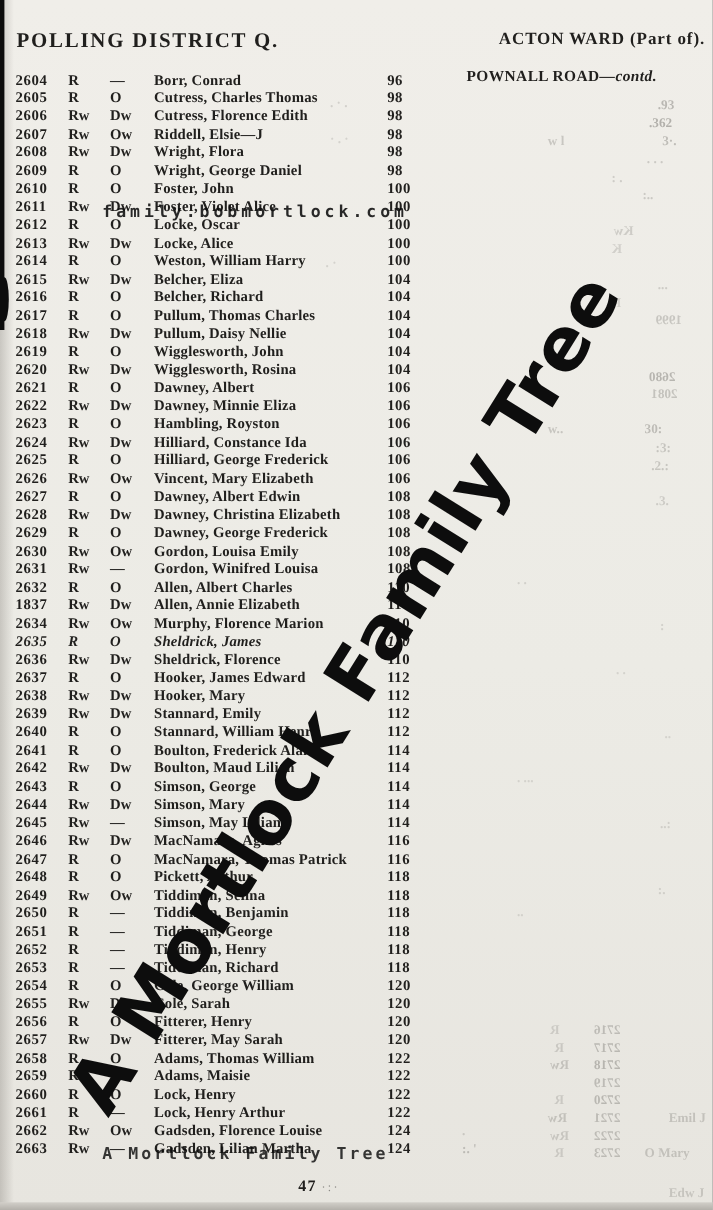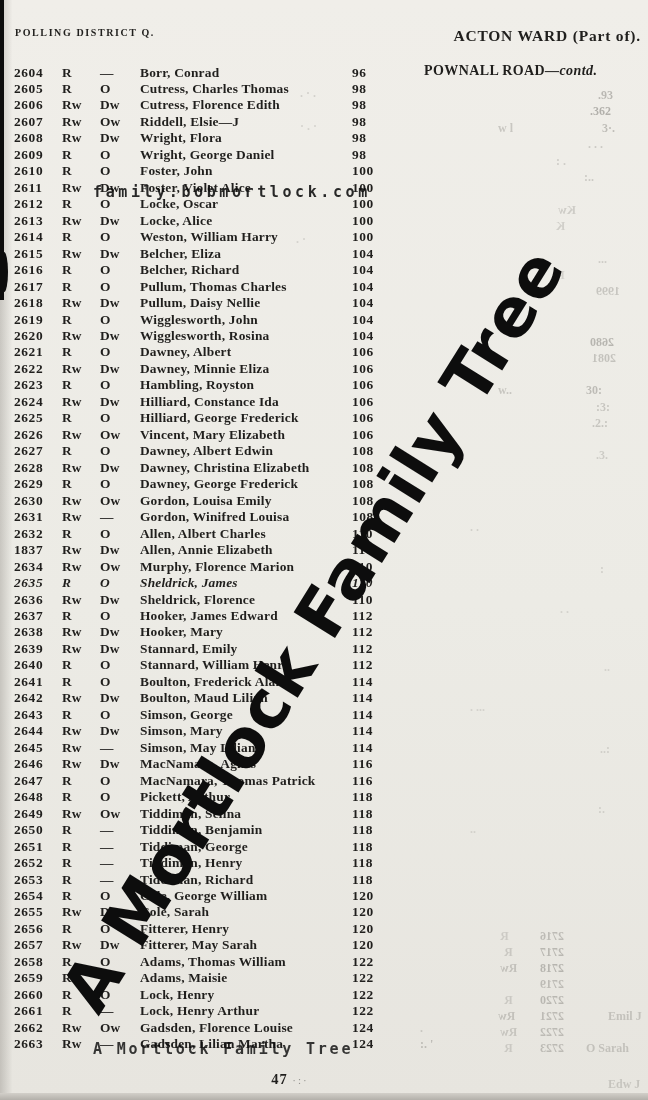--- a/index.html
+++ b/index.html
@@ -10,21 +10,21 @@
   }
   
   .left-shade{position:absolute;left:0;top:0;width:14px;height:100%;
     background:linear-gradient(90deg,rgba(70,64,58,0.22),rgba(70,64,58,0) 90%);}
   .left-edge{position:absolute;left:0;top:0;width:4px;height:300px;background:#0c0c0c;}
   .left-edge::after{content:"";position:absolute;left:0;top:252px;width:8px;height:40px;
     background:#0c0c0c;border-radius:0 60% 60% 0;}
   .bottom-edge{position:absolute;left:0;bottom:0;width:100%;height:7px;
     background:linear-gradient(180deg,#d2cfc9,#b3b0aa);}
   
-  .hdr-left{position:absolute;top:27px;left:15px;font-size:10px;font-weight:bold;letter-spacing:1.6px;white-space:nowrap;}
+  .hdr-left{position:absolute;top:27px;left:15px;font-size:19px;font-weight:bold;letter-spacing:1.6px;white-space:nowrap;}
   .hdr-right{position:absolute;top:27px;right:7px;font-size:15.5px;font-weight:bold;letter-spacing:0.8px;white-space:nowrap;}
   .street-header{position:absolute;top:63px;left:424px;font-size:14px;font-weight:bold;letter-spacing:0.4px;white-space:nowrap;}
   .street-header .contd{font-style:italic;}
   
   .row{position:absolute;left:0;width:648px;height:17px;font-weight:bold;font-size:13.4px;line-height:17px;white-space:nowrap;}
   .c-num{position:absolute;left:14px;letter-spacing:0.6px;}
   .c-q1{position:absolute;left:62px;}
   .c-q2{position:absolute;left:100px;}
   .c-name{position:absolute;left:140px;letter-spacing:0.2px;}
   .c-house{position:absolute;left:352px;width:63px;letter-spacing:0.5px;}
@@ -519,21 +519,21 @@
       <span class="bleed mir" style="top: 993px; left: 540px; opacity: 0.3;">2720</span>
       <span class="bleed mir" style="top: 993px; left: 504px; opacity: 0.19;">R</span>
       <span class="bleed mir" style="top: 1009px; left: 540px; opacity: 0.28;">2721</span>
       <span class="bleed mir" style="top: 1009px; left: 498px; opacity: 0.24;">Rw</span>
       <span class="bleed" style="top: 1009px; left: 608px; opacity: 0.24;">Emil J</span>
       <span class="bleed mir" style="top: 1025px; left: 540px; opacity: 0.28;">2722</span>
       <span class="bleed mir" style="top: 1025px; left: 500px; opacity: 0.21;">Rw</span>
       <span class="bleed" style="top: 1077px; left: 608px; opacity: 0.21; font-family: Liberation Serif, serif;">Edw J</span>
       <span class="bleed mir" style="top: 1041px; left: 540px; opacity: 0.28;">2723</span>
       <span class="bleed mir" style="top: 1041px; left: 504px; opacity: 0.19;">R</span>
-      <span class="bleed" style="top: 1041px; left: 586px; opacity: 0.24;">O  Sarah</span>
+      <span class="bleed" style="top: 1041px; left: 586px; opacity: 0.24;">O  Mary</span>
       <span class="bleed" style="top: 1037px; left: 420px; opacity: 0.28;">:. '</span>
       <span class="bleed" style="top: 1021px; left: 420px; opacity: 0.2;">.</span>
       <span class="bleed" style="top: 86px; left: 300px; opacity: 0.18;">. · .</span>
       <span class="bleed" style="top: 119px; left: 300px; opacity: 0.16;">· . ·</span>
       <span class="bleed" style="top: 232px; left: 296px; opacity: 0.16;">. ·</span>
     </div>
 
   <div class="wm-diag" style="color: rgb(13, 13, 13);">A Mortlock Family Tree</div>
   <div class="wm-top">family.bobmortlock.com</div>
   <div class="wm-bottom">A Mortlock Family Tree</div>

